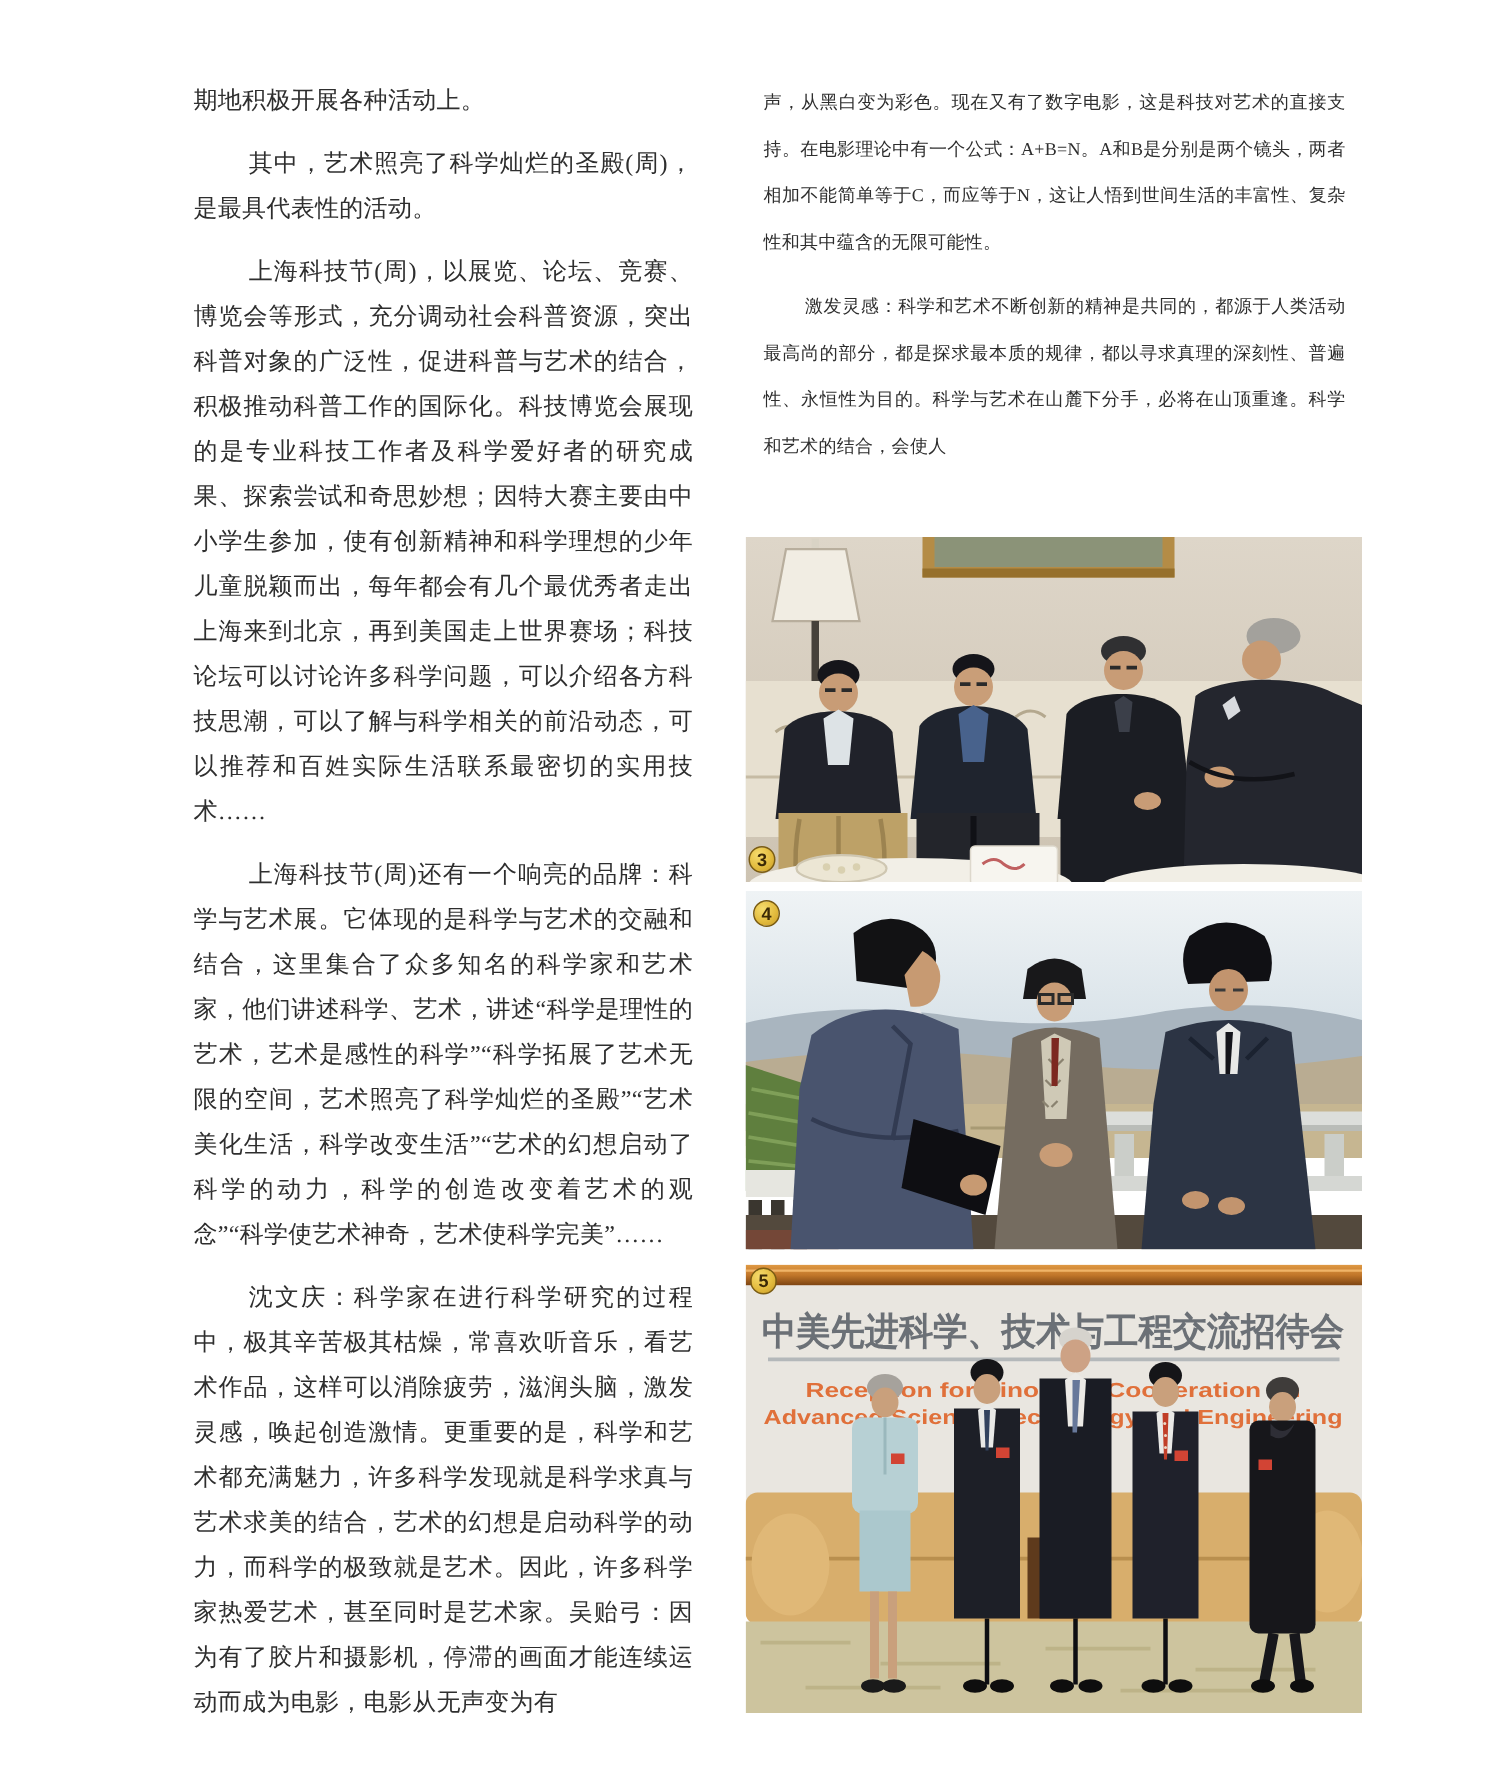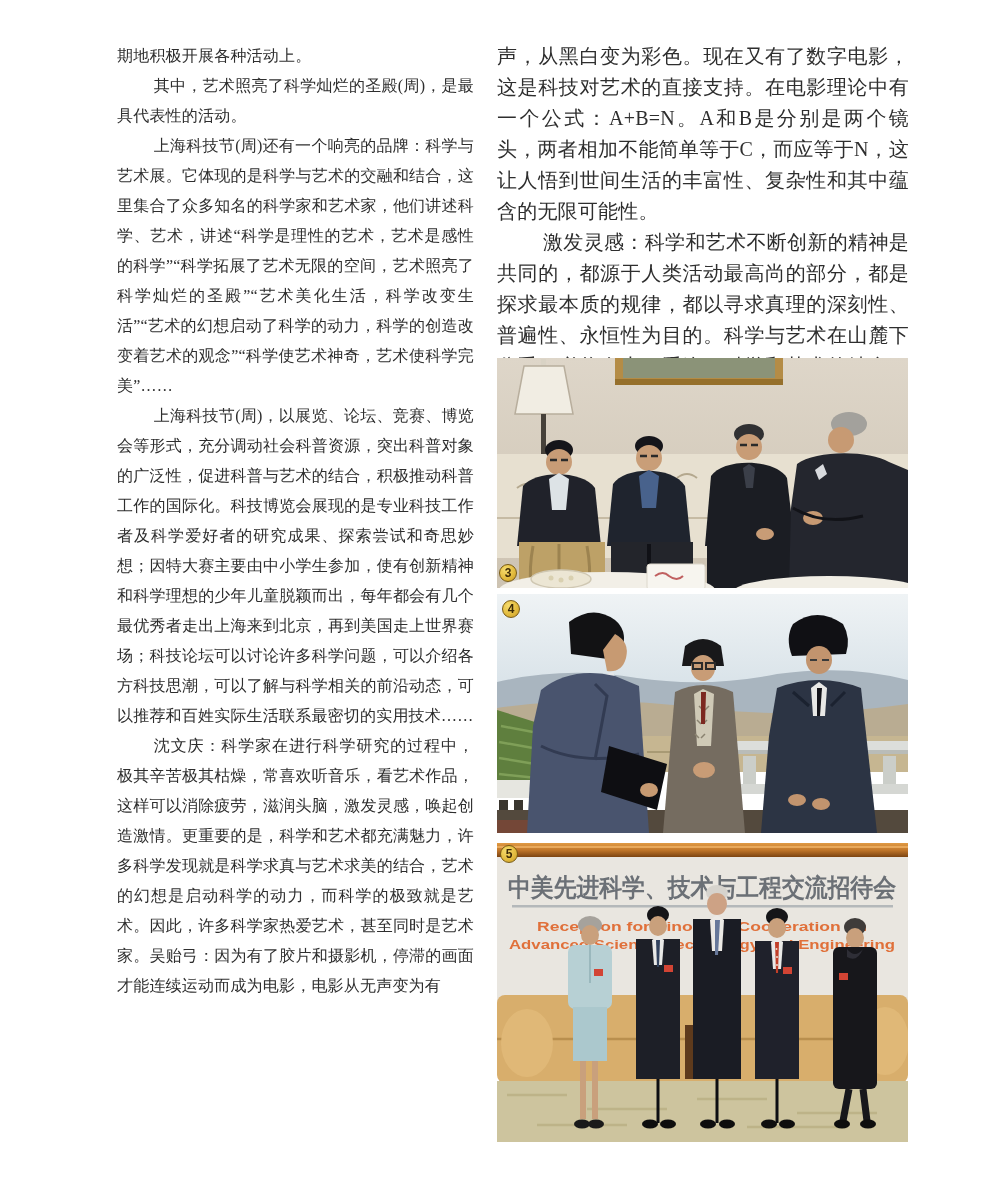--- a/index.html
+++ b/index.html
@@ -2,24 +2,24 @@
 <html><head>
 <meta charset="utf-8">
 <style>
   html,body{margin:0;padding:0;}
   body{
     width:1002px;height:1193px;position:relative;background:#ffffff;
     font-family:"Liberation Serif","DejaVu Serif",serif;color:#2e2e2e;
     overflow:hidden;
   }
   .col{position:absolute;text-align:justify;}
-  .col p{margin:0;text-indent:2.3em;}
+  .col p{margin:12px;text-indent:2.3em;}
   .col p.no-indent{text-indent:0;}
   #left-col{left:117px;top:41px;width:357px;font-size:16px;line-height:30px;letter-spacing:0.2px;}
-  #right-col{left:497px;top:41px;width:412px;font-size:20px;line-height:31px;letter-spacing:0.2px;}
+  #right-col{left:497px;top:41px;width:412px;font-size:12px;line-height:31px;letter-spacing:0.2px;}
   .photo{position:absolute;left:497px;width:411px;overflow:hidden;}
   #photo3{top:358px;height:230px;}
   #photo4{top:594px;height:239px;}
   #photo5{top:843px;height:299px;}
   .photo svg{display:block;width:100%;height:100%;}
   .num-badge{
     position:absolute;width:18px;height:18px;border-radius:50%;
     background:radial-gradient(circle at 35% 30%, #f6dc6e, #e3bc3f 55%, #c89a26);
     border:1px solid #7a5c14;box-sizing:border-box;
     color:#3c2a06;font-family:"Liberation Sans","DejaVu Sans",sans-serif;
@@ -29,22 +29,22 @@
   #badge-3{left:2px;bottom:6px;}
   #badge-4{left:5px;top:6px;}
   #badge-5{left:3px;top:2px;}
 </style>
 </head>
 <body>
 
 <div id="left-col" class="col">
   <p class="no-indent">期地积极开展各种活动上。</p>
   <p>其中，艺术照亮了科学灿烂的圣殿(周)，是最具代表性的活动。</p>
+  <p>上海科技节(周)，以展览、论坛、竞赛、博览会等形式，充分调动社会科普资源，突出科普对象的广泛性，促进科普与艺术的结合，积极推动科普工作的国际化。科技博览会展现的是专业科技工作者及科学爱好者的研究成果、探索尝试和奇思妙想；因特大赛主要由中小学生参加，使有创新精神和科学理想的少年儿童脱颖而出，每年都会有几个最优秀者走出上海来到北京，再到美国走上世界赛场；科技论坛可以讨论许多科学问题，可以介绍各方科技思潮，可以了解与科学相关的前沿动态，可以推荐和百姓实际生活联系最密切的实用技术……</p>
   <p>上海科技节(周)还有一个响亮的品牌：科学与艺术展。它体现的是科学与艺术的交融和结合，这里集合了众多知名的科学家和艺术家，他们讲述科学、艺术，讲述“科学是理性的艺术，艺术是感性的科学”“科学拓展了艺术无限的空间，艺术照亮了科学灿烂的圣殿”“艺术美化生活，科学改变生活”“艺术的幻想启动了科学的动力，科学的创造改变着艺术的观念”“科学使艺术神奇，艺术使科学完美”……</p>
-  <p>上海科技节(周)，以展览、论坛、竞赛、博览会等形式，充分调动社会科普资源，突出科普对象的广泛性，促进科普与艺术的结合，积极推动科普工作的国际化。科技博览会展现的是专业科技工作者及科学爱好者的研究成果、探索尝试和奇思妙想；因特大赛主要由中小学生参加，使有创新精神和科学理想的少年儿童脱颖而出，每年都会有几个最优秀者走出上海来到北京，再到美国走上世界赛场；科技论坛可以讨论许多科学问题，可以介绍各方科技思潮，可以了解与科学相关的前沿动态，可以推荐和百姓实际生活联系最密切的实用技术……</p>
   <p>沈文庆：科学家在进行科学研究的过程中，极其辛苦极其枯燥，常喜欢听音乐，看艺术作品，这样可以消除疲劳，滋润头脑，激发灵感，唤起创造激情。更重要的是，科学和艺术都充满魅力，许多科学发现就是科学求真与艺术求美的结合，艺术的幻想是启动科学的动力，而科学的极致就是艺术。因此，许多科学家热爱艺术，甚至同时是艺术家。吴贻弓：因为有了胶片和摄影机，停滞的画面才能连续运动而成为电影，电影从无声变为有</p>
 </div>
 
 <div id="right-col" class="col">
   <p class="no-indent">声，从黑白变为彩色。现在又有了数字电影，这是科技对艺术的直接支持。在电影理论中有一个公式：A+B=N。A和B是分别是两个镜头，两者相加不能简单等于C，而应等于N，这让人悟到世间生活的丰富性、复杂性和其中蕴含的无限可能性。</p>
   <p>激发灵感：科学和艺术不断创新的精神是共同的，都源于人类活动最高尚的部分，都是探求最本质的规律，都以寻求真理的深刻性、普遍性、永恒性为目的。科学与艺术在山麓下分手，必将在山顶重逢。科学和艺术的结合，会使人</p>
 </div>
 
 <div id="photo3" class="photo">
   <svg viewBox="0 0 411 230" preserveAspectRatio="none">

